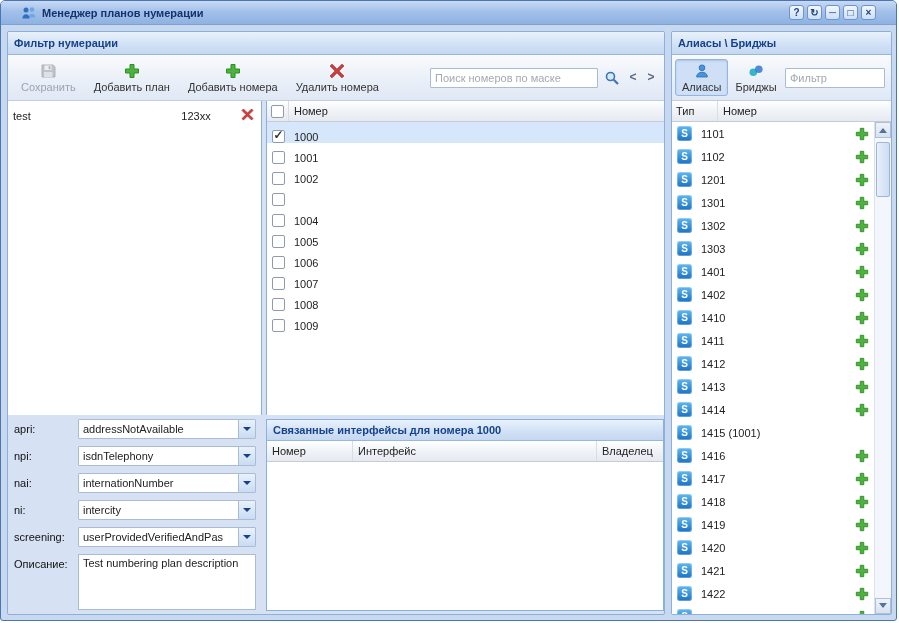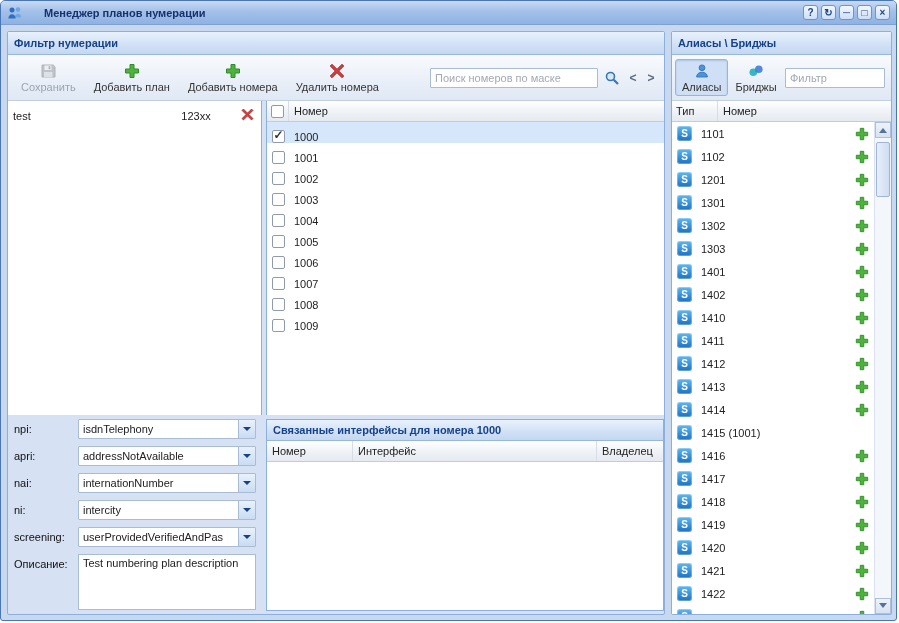--- a/index.html
+++ b/index.html
@@ -3,21 +3,21 @@
 <meta charset="utf-8">
 <style>
   * { box-sizing: border-box; margin: 0; padding: 0; }
   html,body { background:#fff; }
   body { font-family:"Liberation Sans", sans-serif; font-size:11px; }
 
   .window{ position:relative; width:897px; height:621px; border:1px solid #4a77b4;
            border-radius:5px 5px 3px 3px; overflow:hidden; background:#c8d8ef; }
 
   
-  .titlebar{ height:24px; display:flex; align-items:center; gap:21px; padding:0 6px;
+  .titlebar{ height:24px; display:flex; align-items:center; gap:5px; padding:0 20px;
              background:linear-gradient(#c9daf3,#a3c0ea 45%,#8fb2e2);
              border-bottom:1px solid #7fa1d2; }
   .title-icon{ width:16px; height:16px; display:inline-block; }
   .title-text{ flex:1; font-weight:bold; color:#16316b; }
   .win-controls{ display:flex; gap:3px; }
   .wbtn{ width:15px; height:15px; display:grid; place-items:center; font-size:10px; font-weight:bold;
          color:#1d4484; background:linear-gradient(#f2f7fd,#cdd ff6); background:linear-gradient(#f2f7fd,#cddff6);
          border:1px solid #6f94c8; border-radius:3px; cursor:default; line-height:1; }
 
   
@@ -30,21 +30,21 @@
 
   
   .toolbar{ position:absolute; top:23px; left:0; right:0; height:46px; display:flex; align-items:center;
             padding:0 4px; background:linear-gradient(#f9fafc,#e9eff8 60%,#dfe8f4);
             border-bottom:1px solid #c2cfe2; }
   .tbtn{ display:flex; flex-direction:column; align-items:center; gap:2px; padding:4px 8px 3px;
          border:1px solid transparent; border-radius:3px; color:#333; white-space:nowrap; cursor:default; }
   .tbtn .ticon{ width:16px; height:16px; display:grid; place-items:center; }
   .tbtn.disabled{ color:#9aa4b1; }
   .tbtn.disabled .ticon{ opacity:.55; filter:grayscale(.6); }
-  .search-group{ margin-left:auto; display:flex; align-items:center; gap:4px; margin-right:2px; }
+  .search-group{ margin-left:auto; display:flex; gap:4px; margin-right:2px; }
   .tfield{ height:20px; border:1px solid #a9bcd4; padding:0 4px; font:11px "Liberation Sans",sans-serif;
            color:#333; background:#fff; border-radius:1px; }
   .tfield::placeholder{ color:#a2a9b3; }
   .search-input{ width:168px; }
   .iconbtn{ width:20px; height:20px; display:grid; place-items:center; cursor:default; }
   .navbtn{ width:14px; height:18px; display:grid; place-items:center; color:#5b6b80; font-weight:bold;
            font-size:12px; cursor:default; }
 
   
   .grid-header{ height:21px; display:flex; background:linear-gradient(#ffffff,#f0f3f7 50%,#e5eaf1);
@@ -248,21 +248,20 @@
               <span class="cell c-cb">
                 <span class="cb"></span>
               </span>
               <span class="cell c-num">1002</span>
             </div>
 
             <div class="grid-row">
               <span class="cell c-cb">
                 <span class="cb"></span>
               </span>
-              <span class="cell c-num">1003</span>
             </div>
 
             <div class="grid-row">
               <span class="cell c-cb">
                 <span class="cb"></span>
               </span>
               <span class="cell c-num">1004</span>
             </div>
 
             <div class="grid-row">
@@ -300,42 +299,42 @@
               <span class="cell c-num">1009</span>
             </div>
           </div>
       </div>
     </div>
 
     <div class="lower">
 
       <div class="form-area">
         <div>
+
+            <div class="form-row">
+              <label class="form-label">apri:</label>
+              <div class="combo">
+                <span class="combo-text">addressNotAvailable</span>
+                <span class="combo-trigger">
+                  <i class="arr"></i>
+                </span>
+              </div>
+            </div>
 
             <div class="form-row">
               <label class="form-label">npi:</label>
               <div class="combo">
                 <span class="combo-text">isdnTelephony</span>
                 <span class="combo-trigger">
                   <i class="arr"></i>
                 </span>
               </div>
             </div>
 
             <div class="form-row">
-              <label class="form-label">apri:</label>
-              <div class="combo">
-                <span class="combo-text">addressNotAvailable</span>
-                <span class="combo-trigger">
-                  <i class="arr"></i>
-                </span>
-              </div>
-            </div>
-
-            <div class="form-row">
               <label class="form-label">nai:</label>
               <div class="combo">
                 <span class="combo-text">internationNumber</span>
                 <span class="combo-trigger">
                   <i class="arr"></i>
                 </span>
               </div>
             </div>
 
             <div class="form-row">

